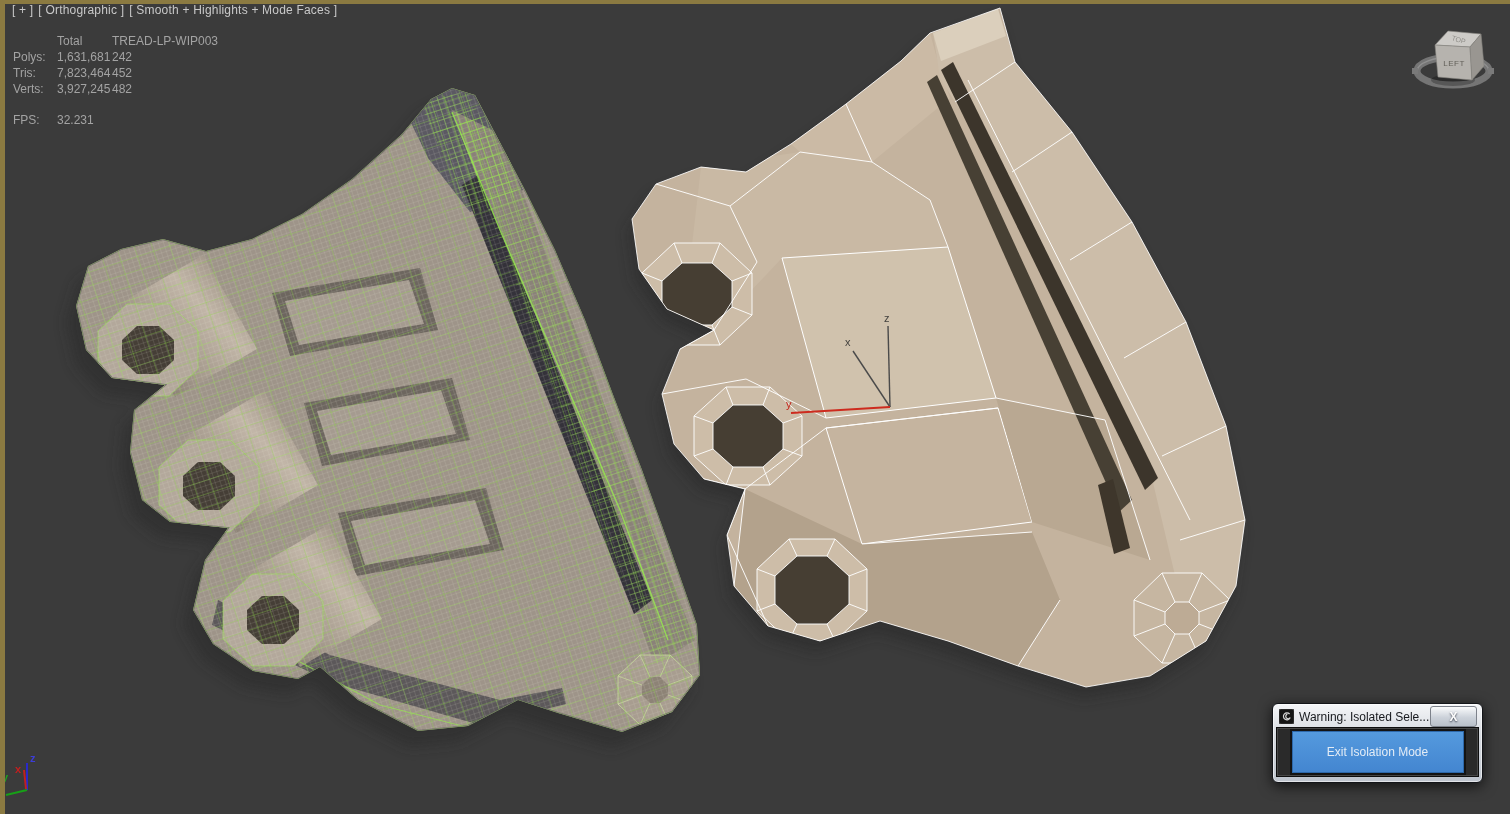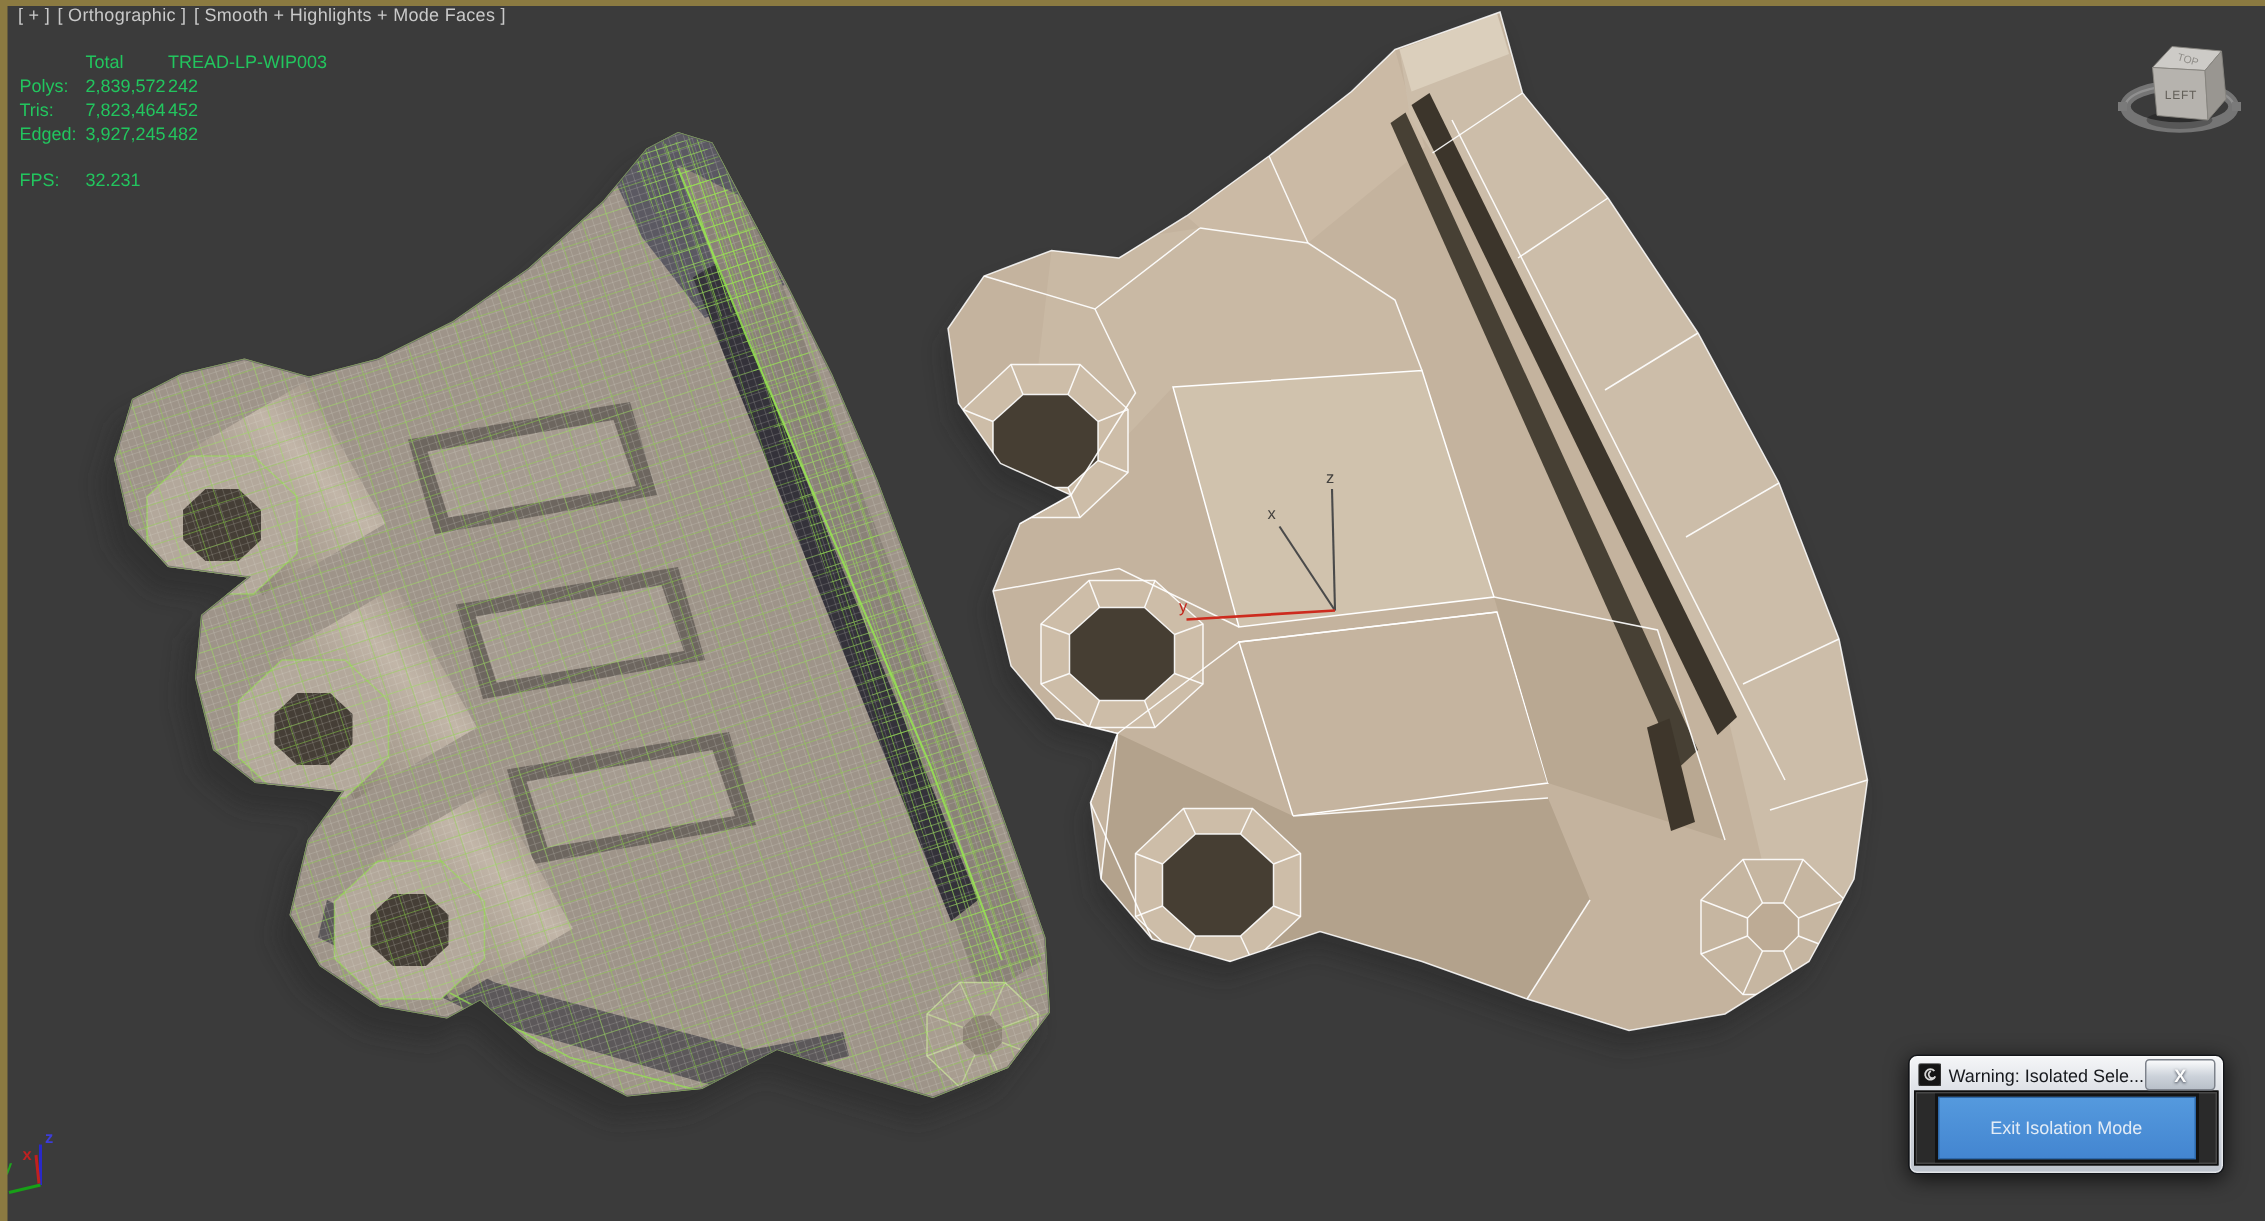--- a/index.html
+++ b/index.html
@@ -4,21 +4,21 @@
 <style>
   html,body{margin:0;padding:0;background:#3b3b3b;width:1510px;height:814px;overflow:hidden;
     font-family:"Liberation Sans",sans-serif;}
   .viewport{position:absolute;inset:0;width:1510px;height:814px;background:#3b3b3b;}
   .border-top{position:absolute;left:0;top:0;width:1510px;height:4px;background:#8b7a41;z-index:6;}
   .border-left{position:absolute;left:0;top:0;width:5px;height:814px;background:#8b7a41;z-index:6;}
   svg.scene{position:absolute;left:0;top:0;z-index:1;}
   .vplabel{position:absolute;left:12px;top:3px;z-index:5;display:flex;gap:5px;
     font-size:12px;color:#c9c9c9;letter-spacing:.2px;}
   .vplabel span{cursor:pointer;}
-  .stats{position:absolute;left:13px;top:33px;z-index:5;font-size:12px;color:#22c55e;}
+  .stats{position:absolute;left:13px;top:33px;z-index:5;font-size:12px;color:#a3a3a3;}
   .srow{display:flex;height:16px;line-height:16px;white-space:nowrap;}
   .srow .c0{width:44px;}
   .srow .c1{width:55px;}
   .srow.spacer{height:15px;}
   .ax-dark{font-size:11px;fill:#44423f;}
   .ax-red{font-size:11px;fill:#c3261b;}
   .wx{font-size:11px;font-weight:bold;}
   .vc-label{font-size:8px;fill:#636059;letter-spacing:.5px;}
   .vc-top{font-size:7px;fill:#8f8d88;}
   
@@ -235,30 +235,30 @@
 </div>
 
 <div class="stats">
   <div class="srow">
     <span class="c0"></span>
     <span class="c1">Total</span>
     <span class="c2">TREAD-LP-WIP003</span>
   </div>
   <div class="srow">
     <span class="c0">Polys:</span>
-    <span class="c1">2,839,572</span>
+    <span class="c1">1,631,681</span>
     <span class="c2">242</span>
   </div>
   <div class="srow">
     <span class="c0">Tris:</span>
     <span class="c1">7,823,464</span>
     <span class="c2">452</span>
   </div>
   <div class="srow">
-    <span class="c0">Edged:</span>
+    <span class="c0">Verts:</span>
     <span class="c1">3,927,245</span>
     <span class="c2">482</span>
   </div>
   <div class="srow spacer"></div>
   <div class="srow">
     <span class="c0">FPS:</span>
     <span class="c1">32.231</span>
   </div>
 </div>
 

